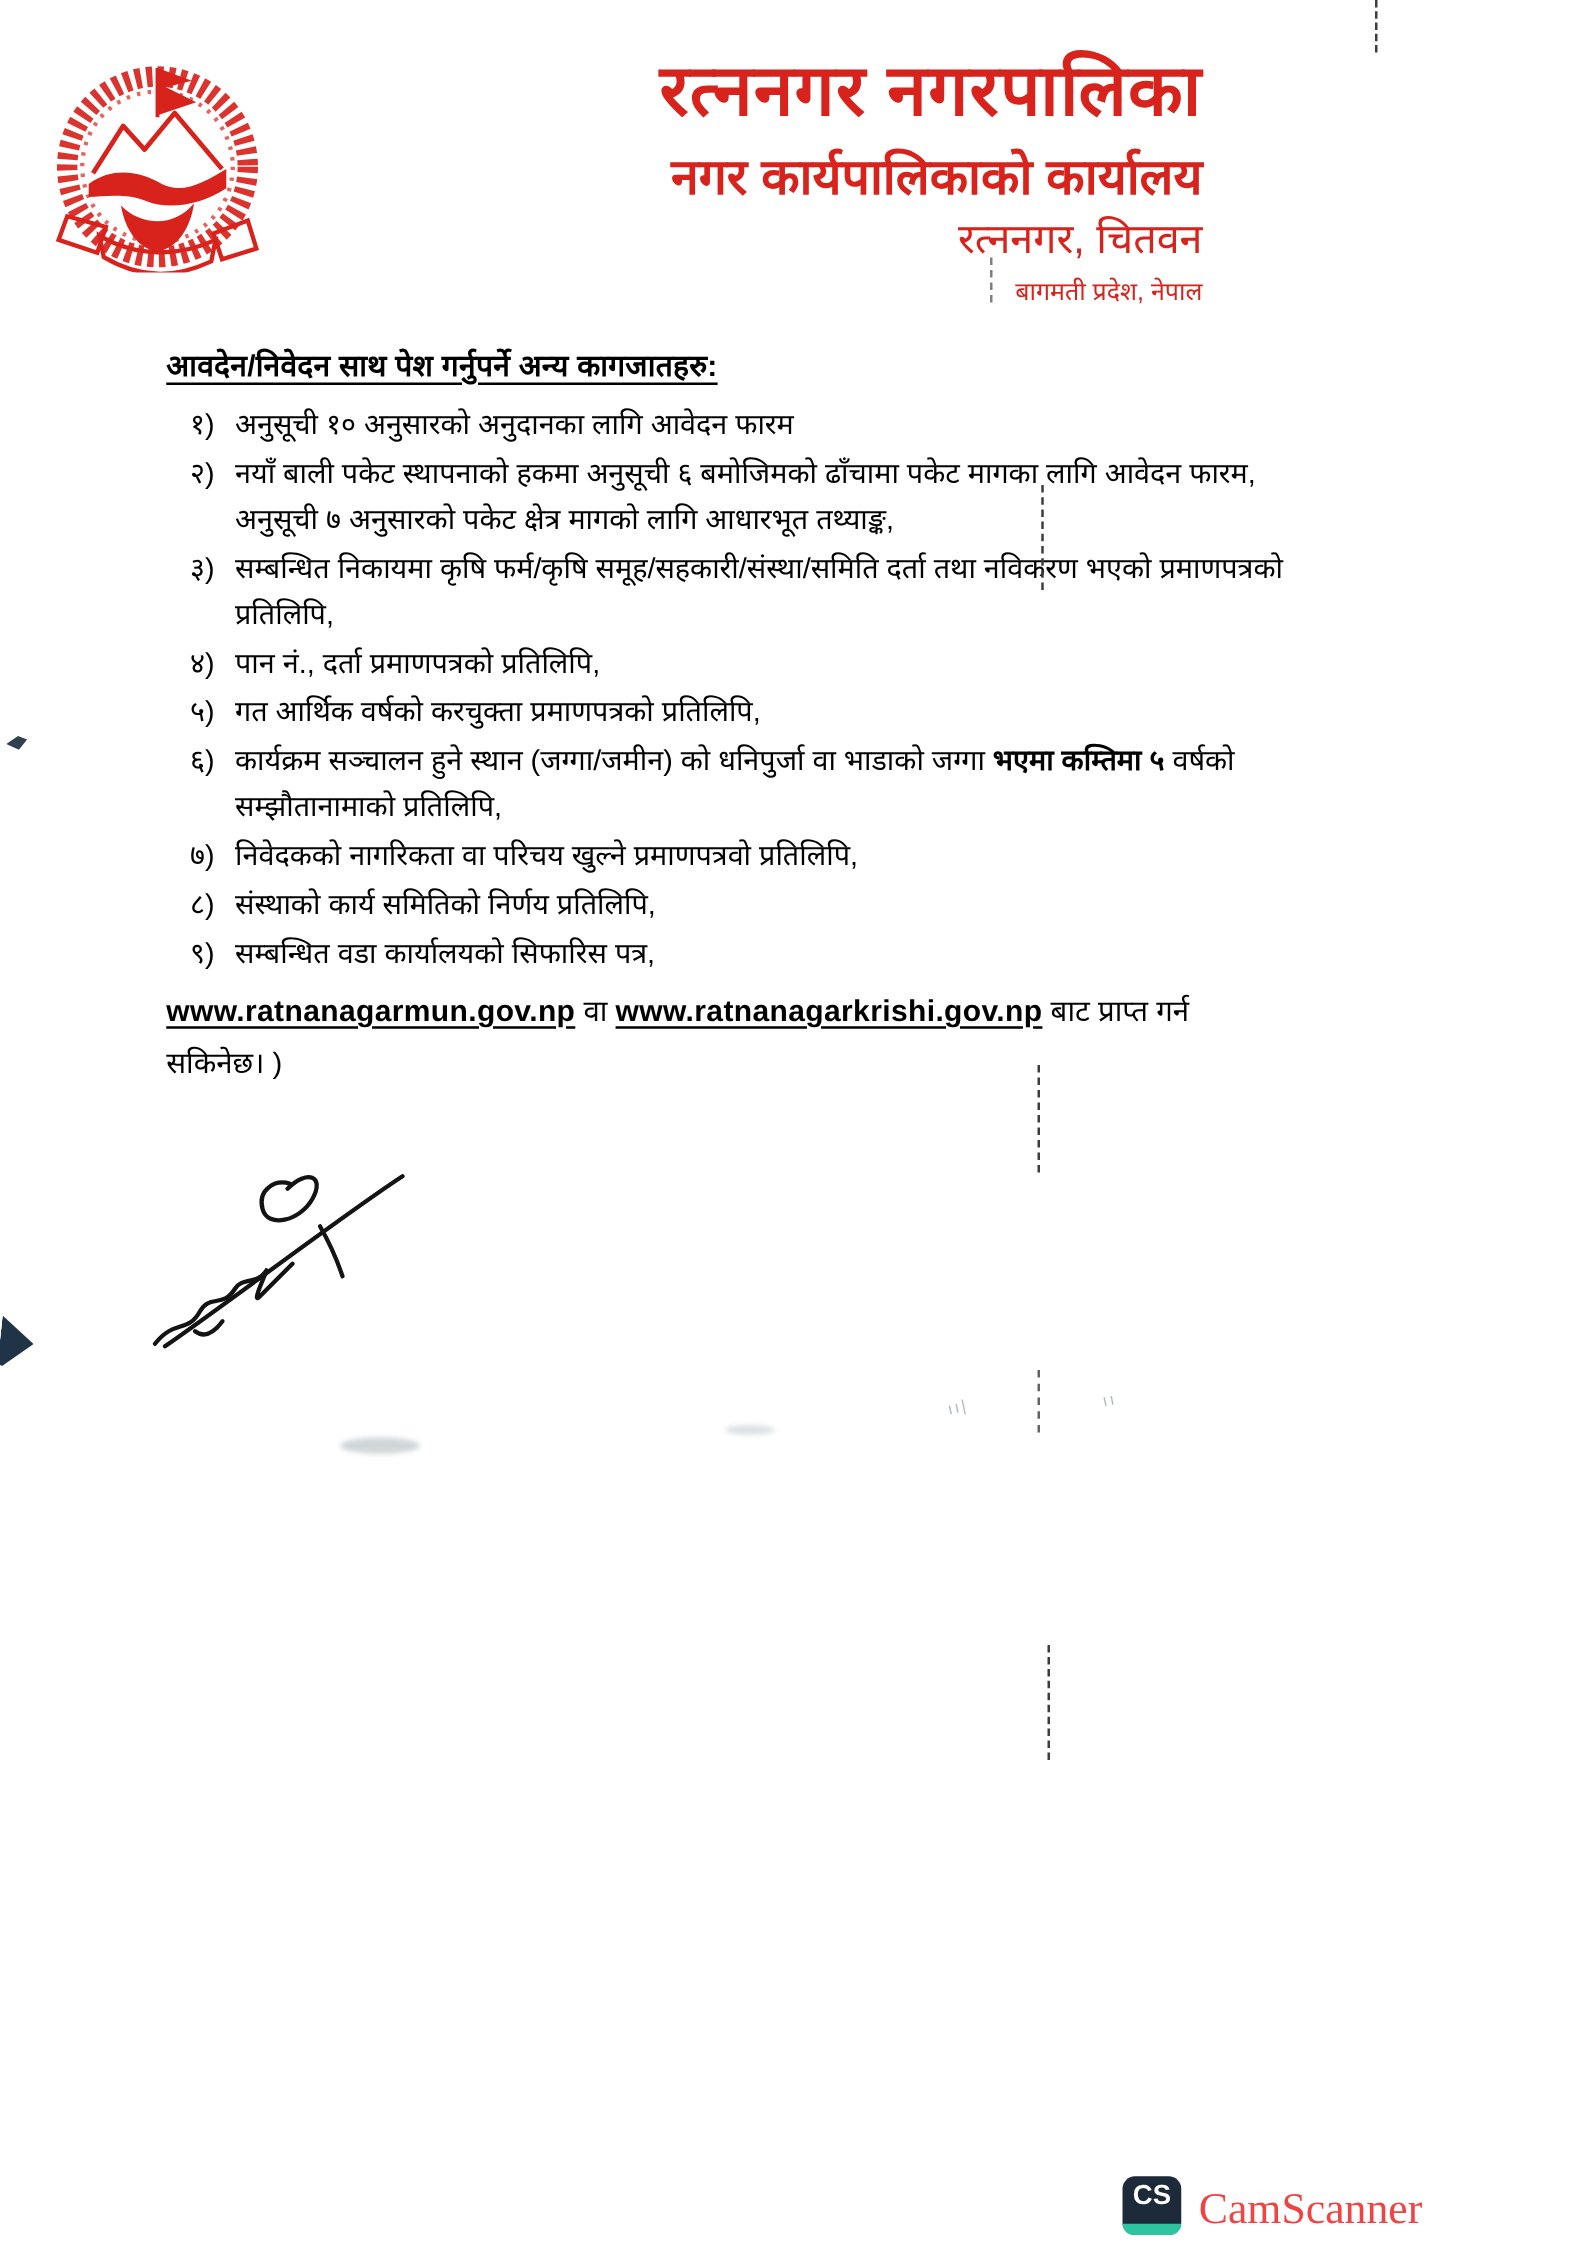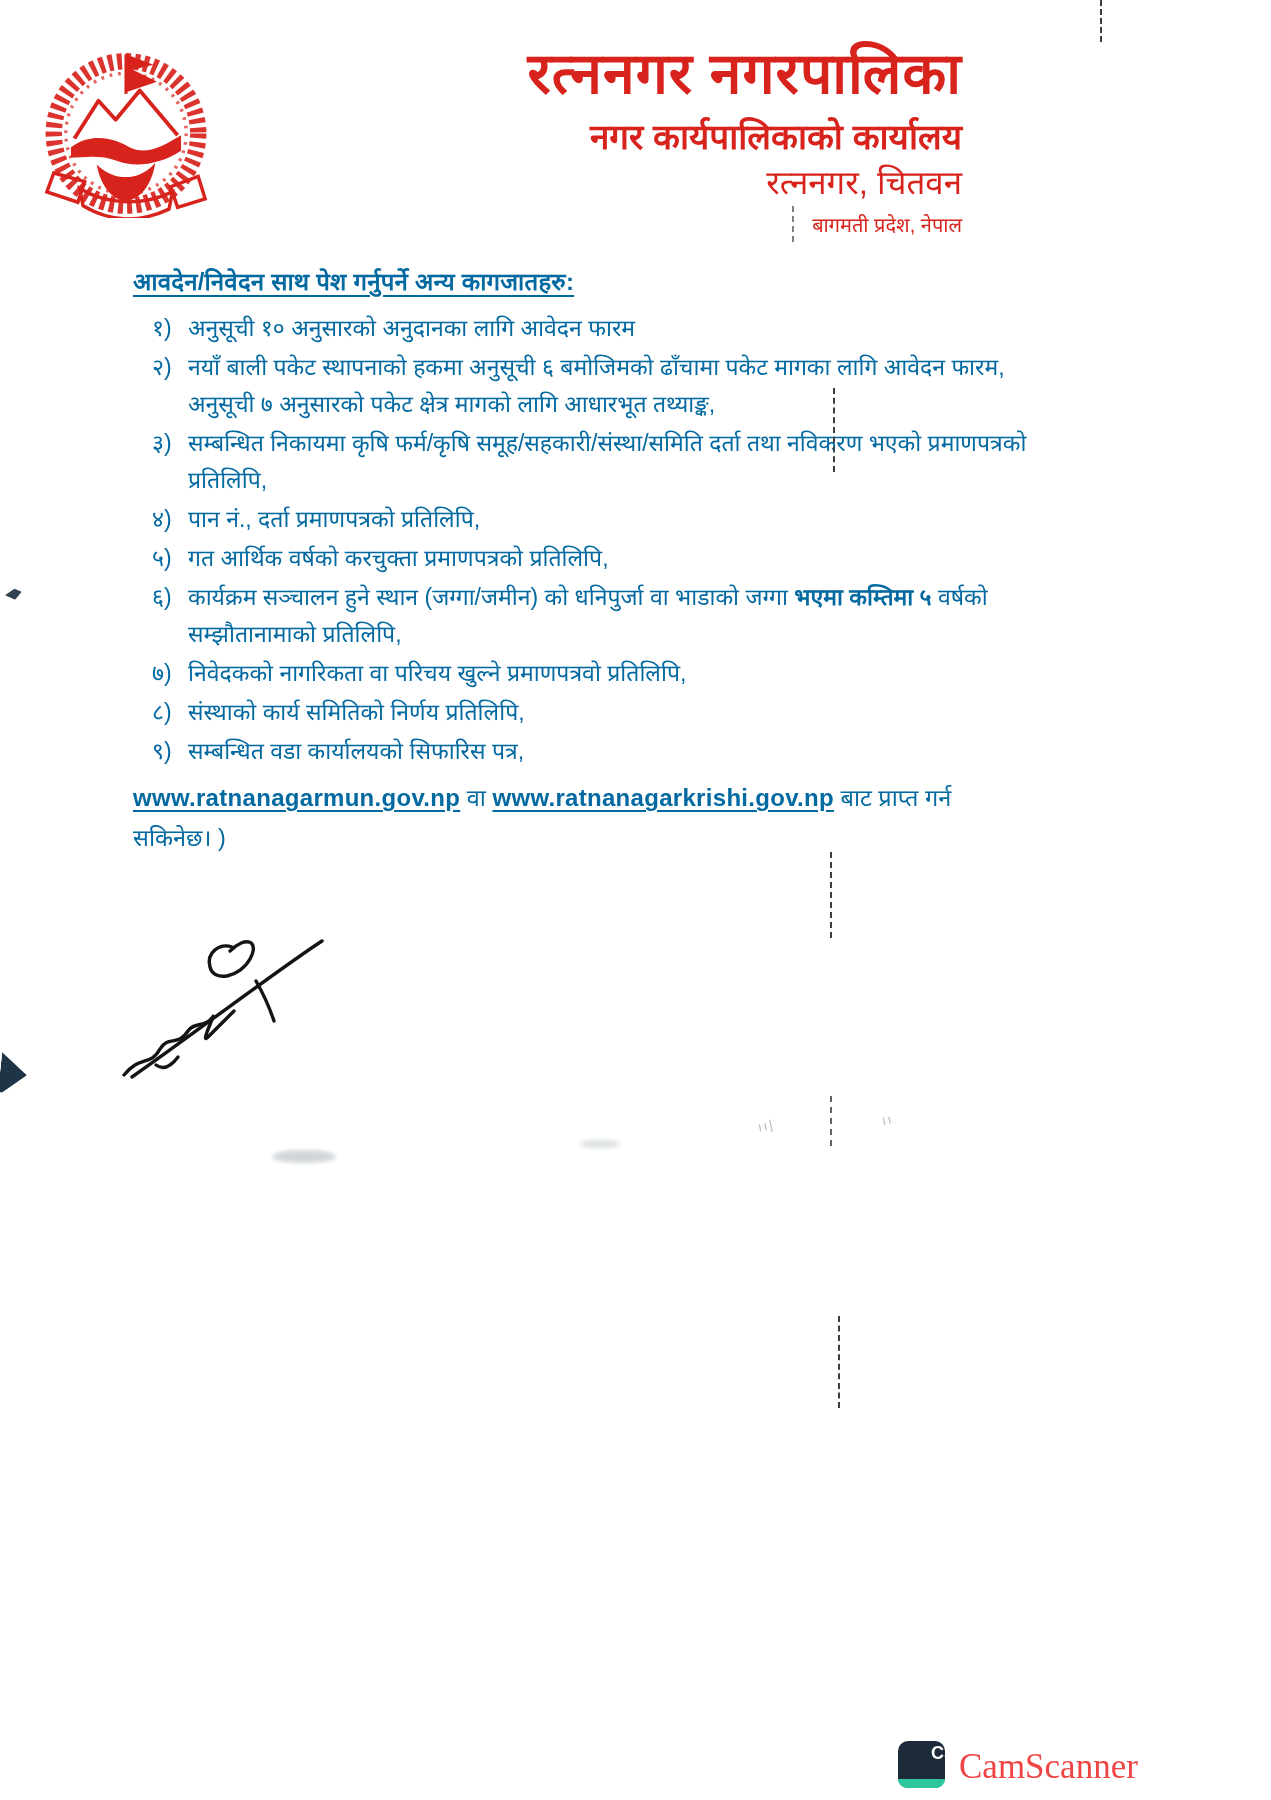--- a/index.html
+++ b/index.html
@@ -5,25 +5,25 @@
   html,body{margin:0;padding:0;background:#e8e8e8;}
   .page{
     position:relative;width:1271px;height:1800px;background:#ffffff;
     font-family:"Liberation Sans","DejaVu Sans",sans-serif;color:#181818;
     overflow:hidden;margin:0 auto;
   }
   
   .emblem{position:absolute;left:40px;top:42px;width:172px;height:176px;}
   .header-text{position:absolute;left:150px;top:44px;width:812px;text-align:right;}
   .h-title{font-size:57px;font-weight:bold;letter-spacing:1px;line-height:1.05;}
-  .h-sub{font-size:35px;font-weight:bold;margin-top:8px;}
+  .h-sub{font-size:40px;font-weight:bold;margin-top:8px;}
   .h-loc{font-size:33px;font-weight:normal;margin-top:0;}
   .h-prov{font-size:20px;font-weight:normal;margin-top:7px;}
   
-  .doc-body{position:absolute;left:133px;top:264px;width:898px;font-size:23px;color:#0369a1;}
+  .doc-body{position:absolute;left:133px;top:275px;width:898px;font-size:23px;color:#000000;}
   .doc-heading{font-size:24px;font-weight:bold;text-decoration:underline;text-underline-offset:5px;margin-bottom:13px;letter-spacing:.2px;}
   ul.items{list-style:none;margin:0;padding:0;}
   ul.items li{display:flex;line-height:37px;padding-left:19px;margin-bottom:2px;}
   ul.items .num{flex:0 0 36px;}
   ul.items .txt{flex:1;}
   .bold-inline{font-weight:bold;}
   .note{margin-top:8px;line-height:40px;font-size:23.5px;}
   .note-line1{text-align:justify;text-align-last:justify;width:880px;}
   .note-line2{margin-top:2px;}
   .url{font-family:"Liberation Sans","DejaVu Sans",sans-serif;font-weight:bold;font-size:24px;text-decoration:underline;text-underline-offset:4px;letter-spacing:.3px;margin-top:39px;}
@@ -34,21 +34,21 @@
   .mark-triangle{position:absolute;left:0px;top:1052px;width:27px;height:42px;background:#203448;
     clip-path:polygon(0 4%,100% 52%,14% 100%,0 96%);transform:rotate(6deg);}
   .smudge{position:absolute;background:#aab4ba;filter:blur(2px);opacity:.55;border-radius:50%;}
   .speck{position:absolute;color:#8e9aa4;opacity:.7;font-size:13px;letter-spacing:2px;transform:rotate(-12deg);}
   
   .signature{position:absolute;left:98px;top:925px;width:250px;height:165px;}
   
   .cs-badge{position:absolute;left:898px;top:1741px;width:47px;height:47px;background:#1c2a3a;border-radius:10px;}
   .cs-badge .teal{position:absolute;left:0;bottom:0;width:100%;height:9px;background:#2cc5a0;border-radius:0 0 10px 10px;}
   .cs-badge .cs{position:absolute;left:0;top:2px;width:100%;text-align:center;color:#ffffff;
-    font-weight:bold;font-size:18px;font-family:"Liberation Sans",sans-serif;padding-left:22px;}
+    font-weight:bold;font-size:22px;font-family:"Liberation Sans",sans-serif;}
   .cs-name{position:absolute;left:959px;top:1747px;font-family:"Liberation Serif","DejaVu Serif",serif;
     font-size:35px;color:#ef4444;}
 </style>
 </head>
 <body>
 
 <div class="page">
 
   <div class="emblem">
     <svg viewBox="0 0 100 102" width="172" height="176">

